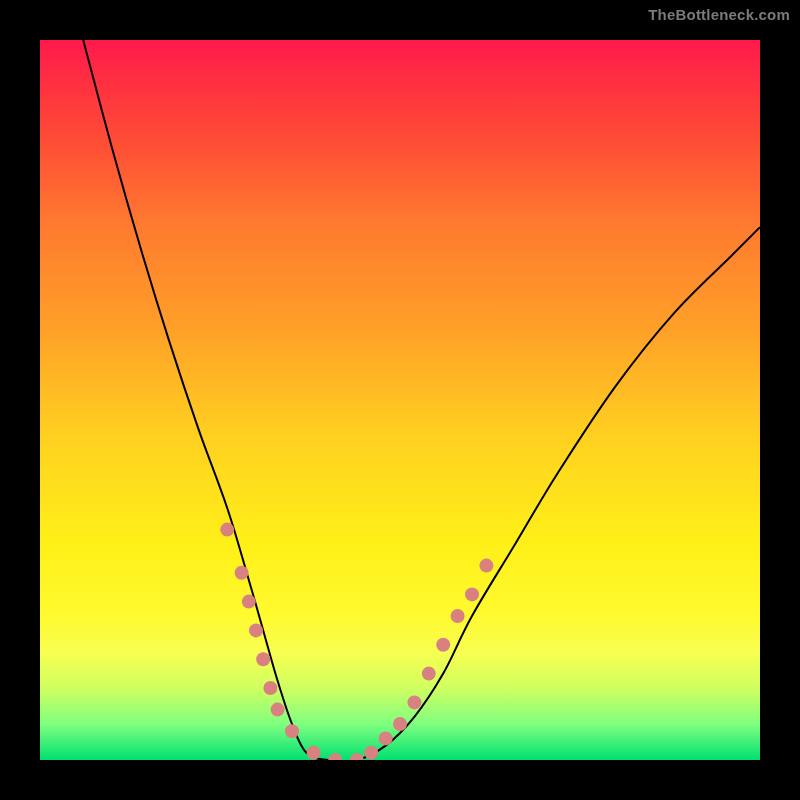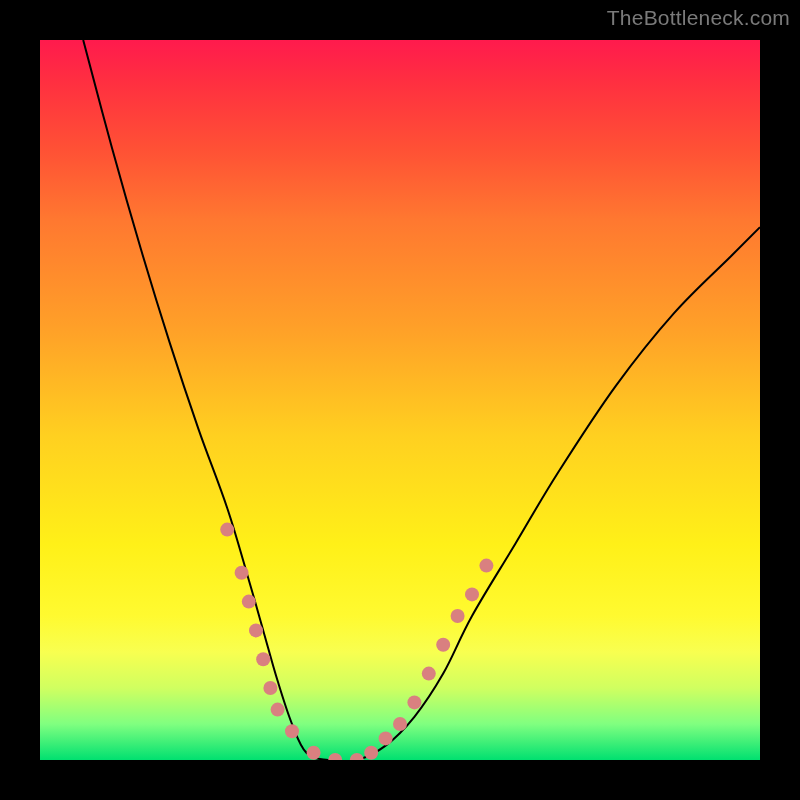--- a/index.html
+++ b/index.html
@@ -43,22 +43,22 @@
     left: 0;
     top: 0;
     width: 720px;
     height: 720px;
   }
   .watermark {
     position: absolute;
     top: 6px;
     right: 10px;
     color: #7a7a7a;
-    font-size: 21px;
-    font-weight: 400;
+    font-size: 15px;
+    font-weight: 700;
     letter-spacing: 0.2px;
   }
 </style>
 </head>
 <body>
 
 <div class="container">
   <div class="watermark">TheBottleneck.com</div>
   <div class="plot-area">
     <svg id="chart-svg" viewBox="0 0 720 720">

